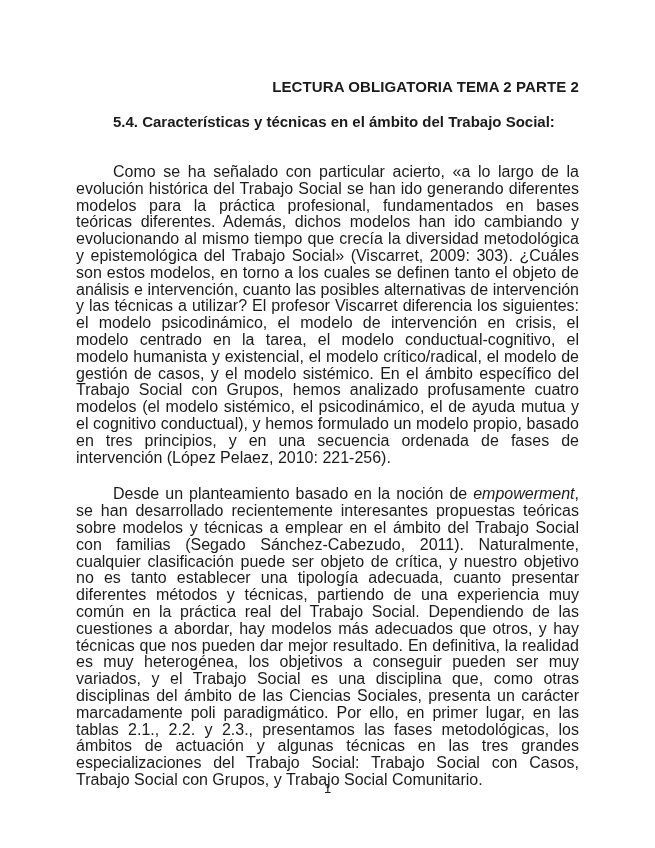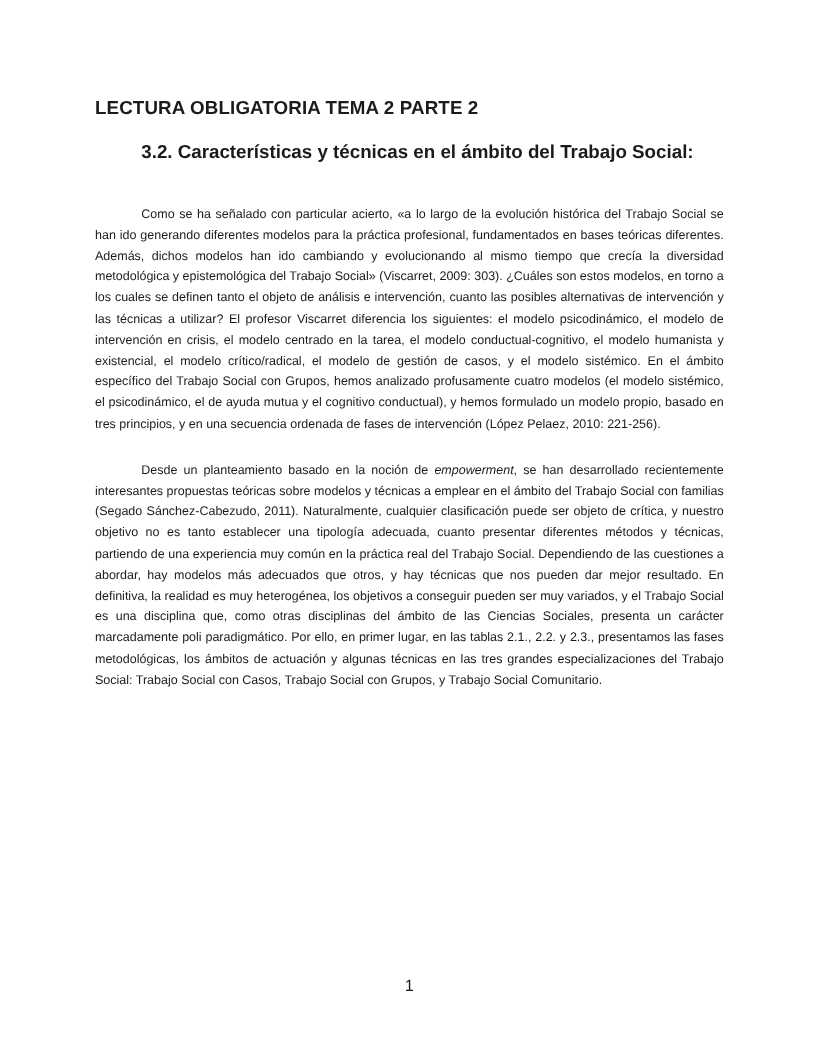--- a/index.html
+++ b/index.html
@@ -21,30 +21,31 @@
     padding: 78px 76px 0 76px;
     background: var(--page-bg, #ffffff);
     overflow: hidden;
   }
   .doc-title {
     font-size: 15px;
     font-weight: bold;
     line-height: 18px;
     margin: 0 0 17px 0;
     letter-spacing: 0.1px;
+    text-align: right;
   }
   .section-heading {
     font-size: 15px;
     font-weight: bold;
     line-height: 18px;
     margin: 0 0 33px 0;
     padding-left: 37px;
   }
   .body-paragraph {
-    font-size: 10px;
+    font-size: 16px;
     line-height: 16.8px;
     text-align: justify;
     text-indent: 37px;
     margin: 0 0 20px 0;
   }
   .body-paragraph em {
   }
   .page-number {
     position: absolute;
     left: 0;
@@ -55,21 +56,21 @@
     line-height: 15px;
   }
 </style>
 </head>
 <body>
 
 <div class="page">
 
   <h1 class="doc-title">LECTURA OBLIGATORIA TEMA 2 PARTE 2</h1>
 
-  <h2 class="section-heading">3.2. Características y técnicas en el ámbito del Trabajo Social:</h2>
+  <h2 class="section-heading">5.4. Características y técnicas en el ámbito del Trabajo Social:</h2>
 
   <p class="body-paragraph">Como se ha señalado con particular acierto, «a lo largo de la evolución histórica del Trabajo Social se han ido generando diferentes modelos para la práctica profesional, fundamentados en bases teóricas diferentes. Además, dichos modelos han ido cambiando y evolucionando al mismo tiempo que crecía la diversidad metodológica y epistemológica del Trabajo Social» (Viscarret, 2009: 303). ¿Cuáles son estos modelos, en torno a los cuales se definen tanto el objeto de análisis e intervención, cuanto las posibles alternativas de intervención y las técnicas a utilizar? El profesor Viscarret diferencia los siguientes: el modelo psicodinámico, el modelo de intervención en crisis, el modelo centrado en la tarea, el modelo conductual-cognitivo, el modelo humanista y existencial, el modelo crítico/radical, el modelo de gestión de casos, y el modelo sistémico. En el ámbito específico del Trabajo Social con Grupos, hemos analizado profusamente cuatro modelos (el modelo sistémico, el psicodinámico, el de ayuda mutua y el cognitivo conductual), y hemos formulado un modelo propio, basado en tres principios, y en una secuencia ordenada de fases de intervención (López Pelaez, 2010: 221-256).</p>
 
   <p class="body-paragraph"><span>Desde un planteamiento basado en la noción de </span><em>empowerment</em><span>, se han desarrollado recientemente interesantes propuestas teóricas sobre modelos y técnicas a emplear en el ámbito del Trabajo Social con familias (Segado Sánchez-Cabezudo, 2011). Naturalmente, cualquier clasificación puede ser objeto de crítica, y nuestro objetivo no es tanto establecer una tipología adecuada, cuanto presentar diferentes métodos y técnicas, partiendo de una experiencia muy común en la práctica real del Trabajo Social. Dependiendo de las cuestiones a abordar, hay modelos más adecuados que otros, y hay técnicas que nos pueden dar mejor resultado. En definitiva, la realidad es muy heterogénea, los objetivos a conseguir pueden ser muy variados, y el Trabajo Social es una disciplina que, como otras disciplinas del ámbito de las Ciencias Sociales, presenta un carácter marcadamente poli paradigmático. Por ello, en primer lugar, en las tablas 2.1., 2.2. y 2.3., presentamos las fases metodológicas, los ámbitos de actuación y algunas técnicas en las tres grandes especializaciones del Trabajo Social: Trabajo Social con Casos, Trabajo Social con Grupos, y Trabajo Social Comunitario.</span></p>
 
   <div class="page-number">1</div>
 
 </div>
 
 </body></html>

